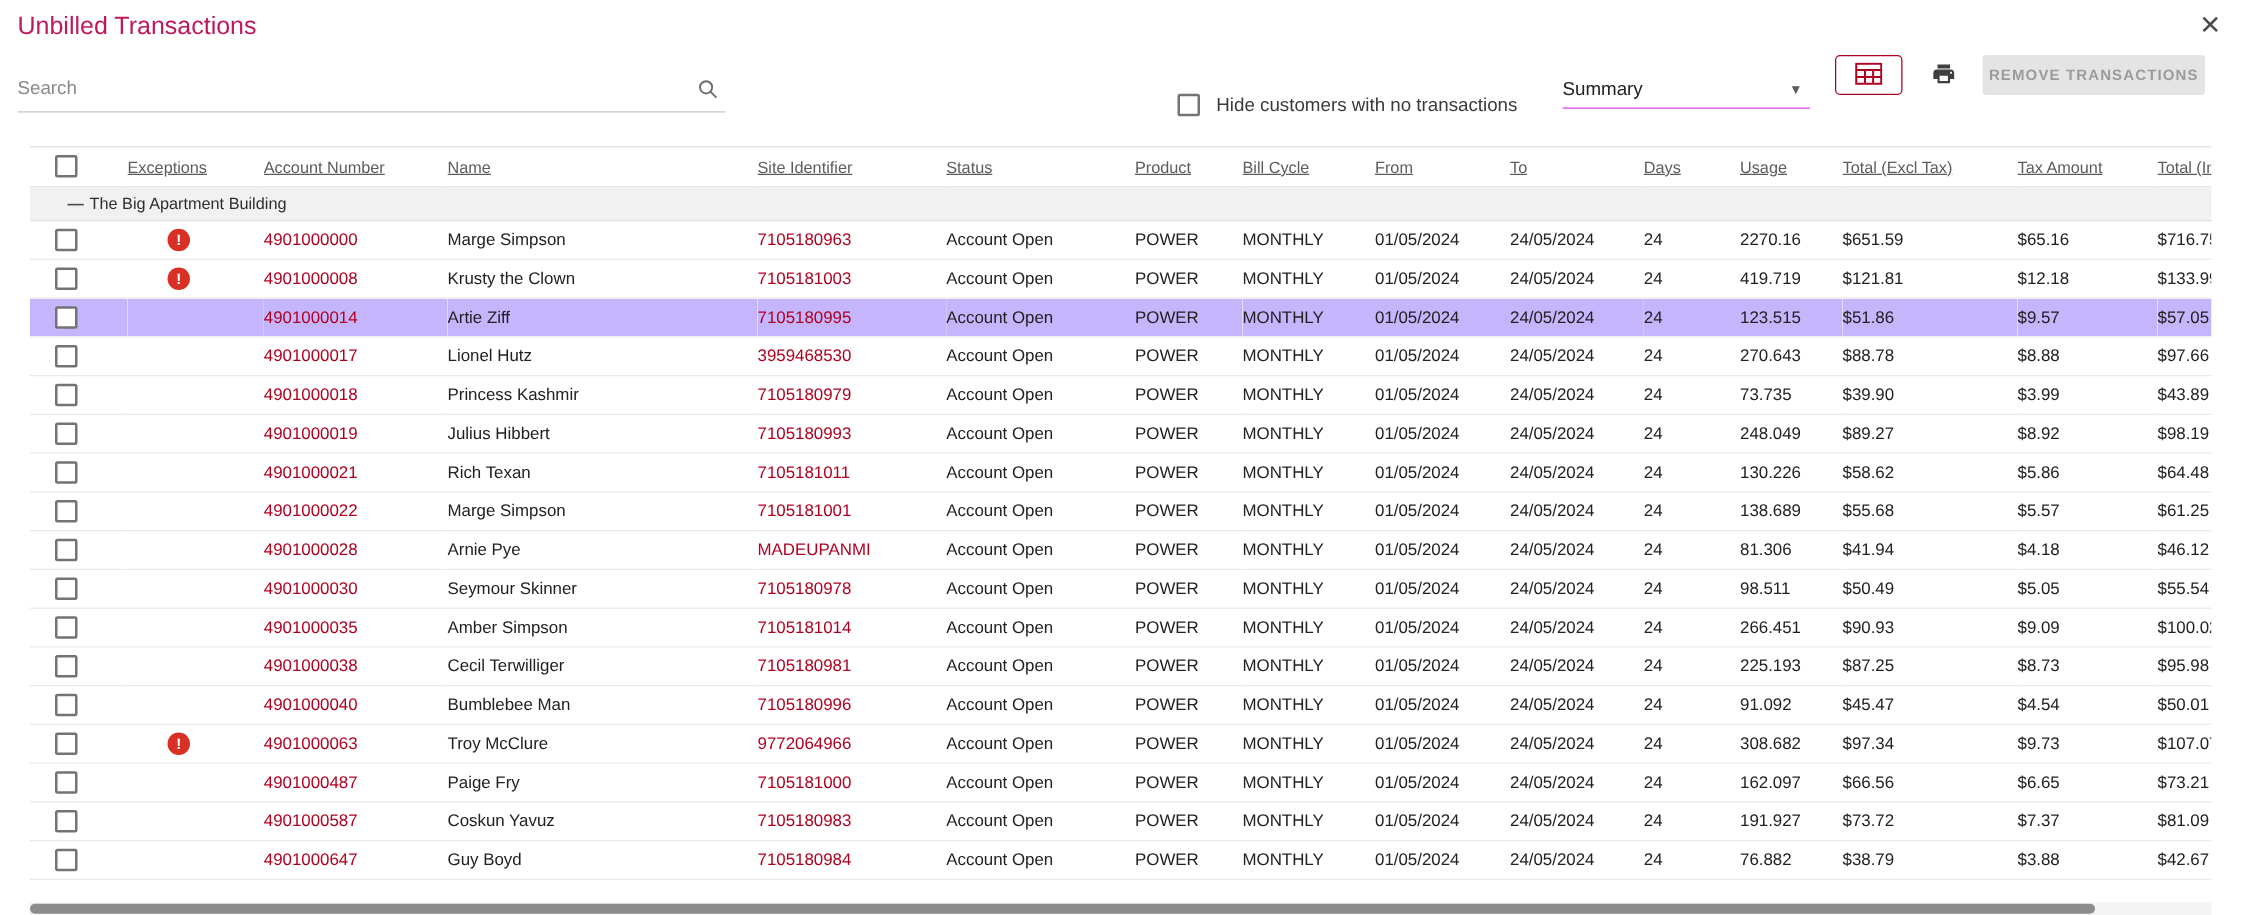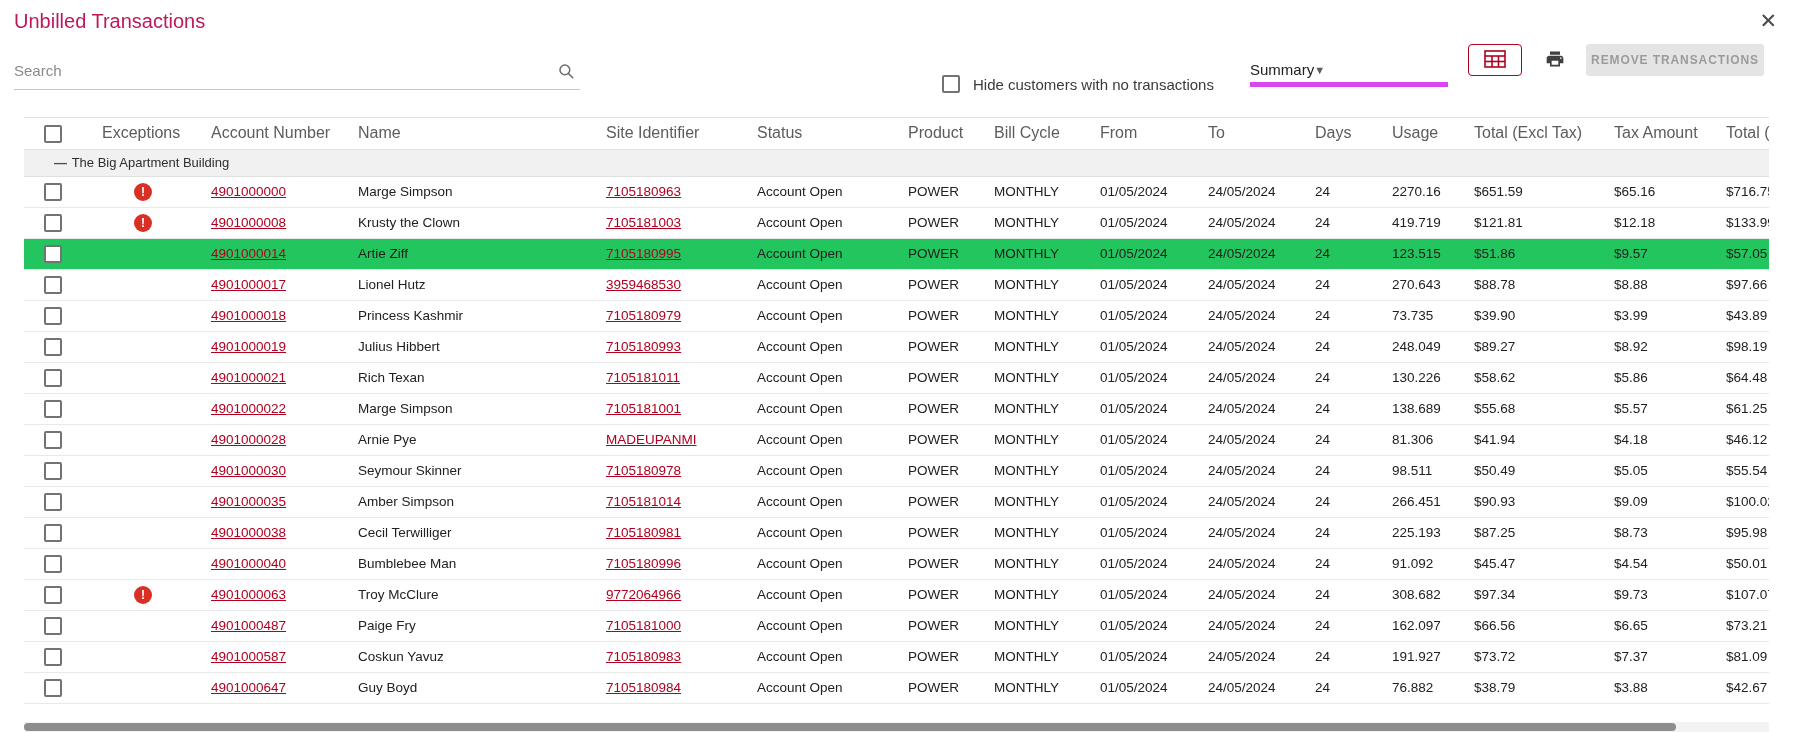--- a/index.html
+++ b/index.html
@@ -17,54 +17,54 @@
                  border-bottom:1px solid #c6c6c6; display:flex; align-items:center; }
   .search-input { flex:1; border:none; outline:none; font-size:15px; color:#1d4ed8; font-family:inherit; background:transparent; }
   .search-input::placeholder { color:#8a8a8a; }
   .search-icon { width:20px; height:20px; margin-right:4px; display:flex; align-items:center; justify-content:center; }
 
   .hide-group { position:absolute; left:942px; top:62px; display:flex; align-items:center;margin-top:13px; }
   .cb { display:inline-block; width:18px; height:18px; border:2px solid #737373; border-radius:2px; background:#fff; cursor:pointer; }
   .hide-label { font-size:15px; color:#3a3a3a; margin-left:13px; white-space:nowrap; cursor:pointer; }
 
   .select-wrap { position:absolute; left:1250px; top:57px; width:198px; height:30px;
-                 display:flex; align-items:center; justify-content:flex-start;
-                 border-bottom:5px solid #d946ef; cursor:pointer; }
+                 display:flex; align-items:center; justify-content:space-between;
+                 border-bottom:1px solid #d946ef; cursor:pointer; }
   .select-value { font-size:15px; color:#212121; }
   .select-caret { font-size:11px; color:#5c5c5c; margin-right:6px; }
 
   .excel-btn { position:absolute; left:1468px; top:44px; width:54px; height:32px;
                border:1px solid #b00020; border-radius:4px; background:#fff; cursor:pointer;
                display:flex; align-items:center; justify-content:center; }
   .print-btn { position:absolute; left:1530px; top:44px; width:50px; height:32px;
                border:none; border-radius:4px; background:#fff; cursor:pointer;
                display:flex; align-items:center; justify-content:center; }
   .remove-btn { position:absolute; left:1586px; top:44px; width:178px; height:32px;
                 background:#e4e4e4; color:#9b9b9b; border:none; border-radius:3px;
                 font-size:12px; font-weight:600; letter-spacing:0.9px; font-family:inherit; }
 
   
   .table-wrap { position:absolute; left:24px; top:117px; width:1745px; height:615px;
                 overflow:hidden; border-top:1px solid #e0e0e0; }
   table { border-collapse:collapse; table-layout:fixed; width:1842px; }
   col.c1{width:78px} col.c2{width:109px} col.c3{width:147px} col.c4{width:248px} col.c5{width:151px}
   col.c6{width:151px} col.c7{width:86px} col.c8{width:106px} col.c9{width:108px} col.c10{width:107px}
   col.c11{width:77px} col.c12{width:82px} col.c13{width:140px} col.c14{width:112px} col.c15{width:140px}
-  th { height:31px; font-size:16px; font-weight:500; color:#5c5c5c; text-align:left;
-       border-bottom:1px solid #e0e0e0; background:#fff; padding:0 6px 0 0; white-space:nowrap; overflow:hidden; }
+  th { height:31px; font-size:13px; font-weight:500; color:#5c5c5c; text-align:left;
+       border-bottom:1px solid #e0e0e0; background:#fff; padding:0 6px 0 0; white-space:nowrap; overflow:hidden;text-decoration:underline; }
   td { height:31px; font-size:13.5px; color:#212121; border-bottom:1px solid #e9e9e9;
        padding:0 6px 0 0; white-space:nowrap; overflow:hidden; vertical-align:middle; }
   .cell-check .cb, th .cb { margin-left:20px; vertical-align:middle; }
   .group-row td { background:#f1f1f1; height:27px; border-bottom:1px solid #e0e0e0; font-size:13px; color:#2e2e2e; }
   .group-collapse { display:inline-block; margin-left:30px; font-weight:700; color:#4d4d4d; cursor:pointer; }
   .group-label { margin-left:1px; }
   .exc { display:inline-flex; width:18px; height:18px; border-radius:50%; background:#d93025; color:#fff;
          font-weight:700; font-size:12px; align-items:center; justify-content:center; margin-left:32px; cursor:pointer; }
-  .link { color:#b00020; text-decoration:underline; cursor:pointer; }
-  .row-highlight td { background:#22c55e; }
+  .link { color:#b00020; cursor:pointer; }
+  .row-highlight td { background:#c4b5fd; }
 
   
   .hscroll { position:absolute; left:24px; top:722px; width:1745px; height:10px; background:#f3f3f3; }
   .hscroll-thumb { position:absolute; left:0; top:1px; height:8px; width:1652px; background:#8d8d8d; border-radius:4px; cursor:pointer; }
 </style>
 </head>
 <body>
 
 <div class="page">
 

